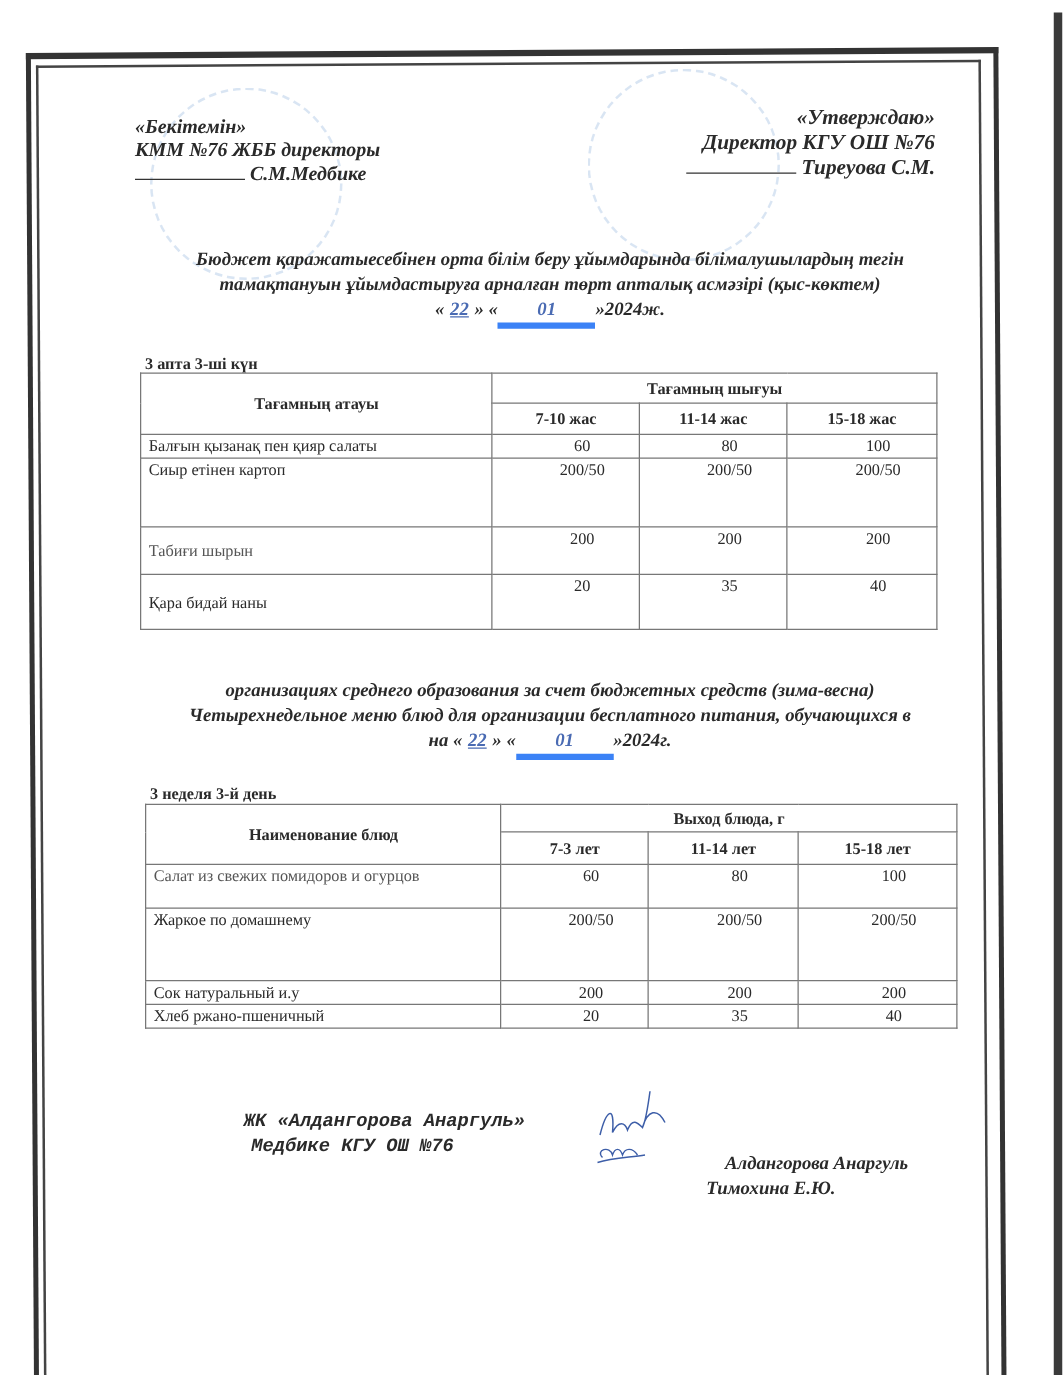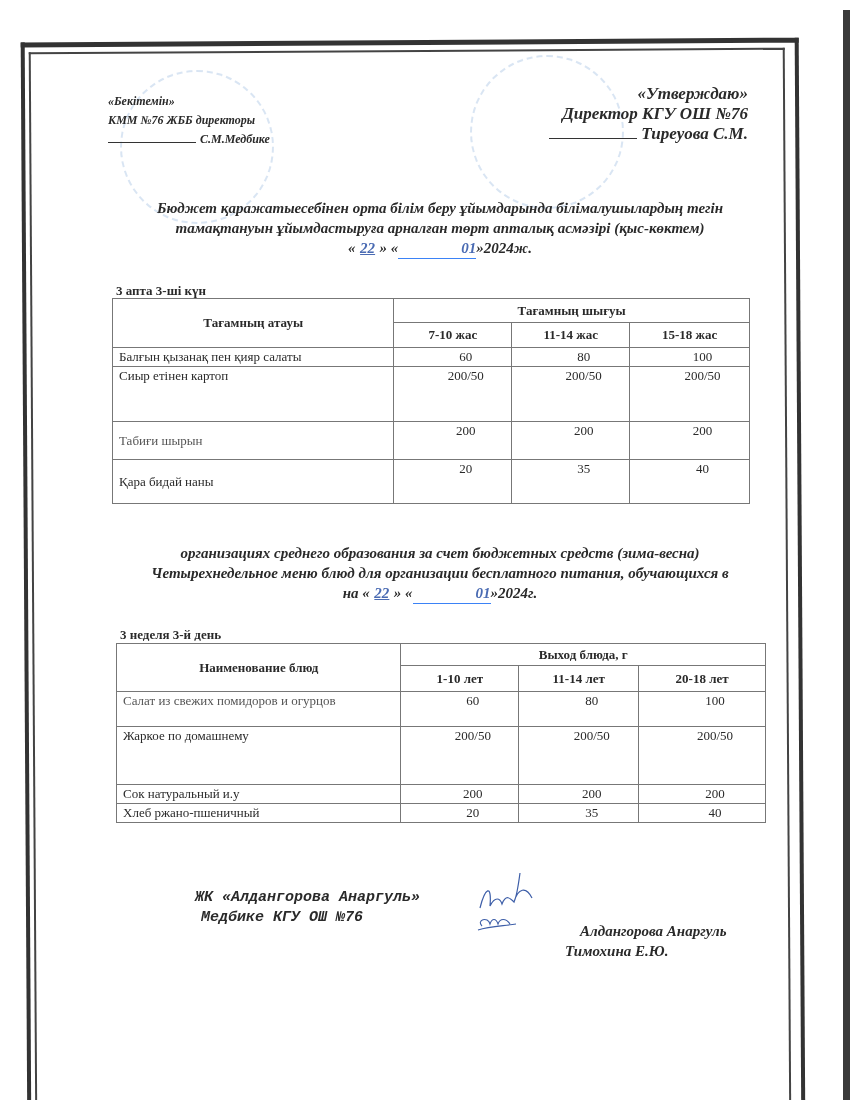--- a/index.html
+++ b/index.html
@@ -17,26 +17,26 @@
   }
   .frame-inner {
     position: absolute; left: 32px; top: 50px; width: 752px; height: 1070px;
     border-left: 2px solid #444; border-right: 2px solid #444; border-top: 2px solid #444;
     transform: rotate(-0.35deg);
   }
   .stamp {
     position: absolute; border-radius: 50%; border: 2px dashed rgba(120,160,210,0.28);
   }
   .bi { font-weight: bold; font-style: italic; }
-  .approve-left { position: absolute; left: 108px; top: 92px; font-size: 12px; line-height: 19px; }
+  .approve-left { position: absolute; left: 108px; top: 92px; font-size: 16px; line-height: 19px; }
   .approve-right { position: absolute; right: 102px; top: 84px; font-size: 17px; line-height: 20px; text-align: right; }
   .sigline { display: inline-block; width: 88px; border-bottom: 1px solid #333; margin-right: 4px; vertical-align: baseline; }
   .title-block { position: absolute; left: 100px; width: 680px; text-align: center; font-size: 15px; line-height: 20px; }
   .date-num { color: #4a6bb3; font-style: italic; text-decoration: underline; display: inline-block; min-width: 24px; }
-  .date-month { color: #4a6bb3; font-style: italic; display: inline-block; width: 78px; border-bottom: 1px solid #3b82f6; text-align: right; }
+  .date-month { color: #4a6bb3; font-style: italic; display: inline-block; width: 78px; border-bottom: 5px solid #3b82f6; }
   .section-label { position: absolute; font-weight: bold; font-size: 13px; }
   table.menu { position: absolute; border-collapse: collapse; font-size: 13px; }
   table.menu td, table.menu th { border: 1px solid #777; padding: 1px 6px; }
   table.menu th { font-weight: bold; font-size: 13px; }
   table.menu td.num { text-align: center; vertical-align: top; padding-left: 32px; }
   table.menu td.name { vertical-align: top; text-align: left; }
   .footer-left { position: absolute; left: 195px; top: 888px; font-size: 15px; line-height: 20px; font-family: Liberation Mono, monospace; }
   .footer-right { position: absolute; left: 565px; top: 888px; font-size: 15px; line-height: 20px; margin-top: 33px; }
   .signature { position: absolute; left: 470px; top: 868px; width: 70px; height: 70px; }
 </style>
@@ -128,23 +128,23 @@
       <col style="width:118px">
       <col style="width:120px">
       <col style="width:127px">
     </colgroup>
   <tbody>
       <tr style="height:22px;">
     <th rowspan="2">Наименование блюд</th>
     <th colspan="3">Выход блюда, г</th>
   </tr>
   <tr style="height:26px;">
-    <th>1-10 лет</th>
+    <th>7-3 лет</th>
     <th>11-14 лет</th>
-    <th>20-18 лет</th>
+    <th>15-18 лет</th>
   </tr>
   <tr style="height:35px;">
     <td class="name" style="color:#555;">Салат из свежих помидоров и огурцов</td>
     <td class="num">60</td>
     <td class="num">80</td>
     <td class="num">100</td>
   </tr>
   <tr style="height:58px;">
     <td class="name">Жаркое по домашнему</td>
     <td class="num">200/50</td>

